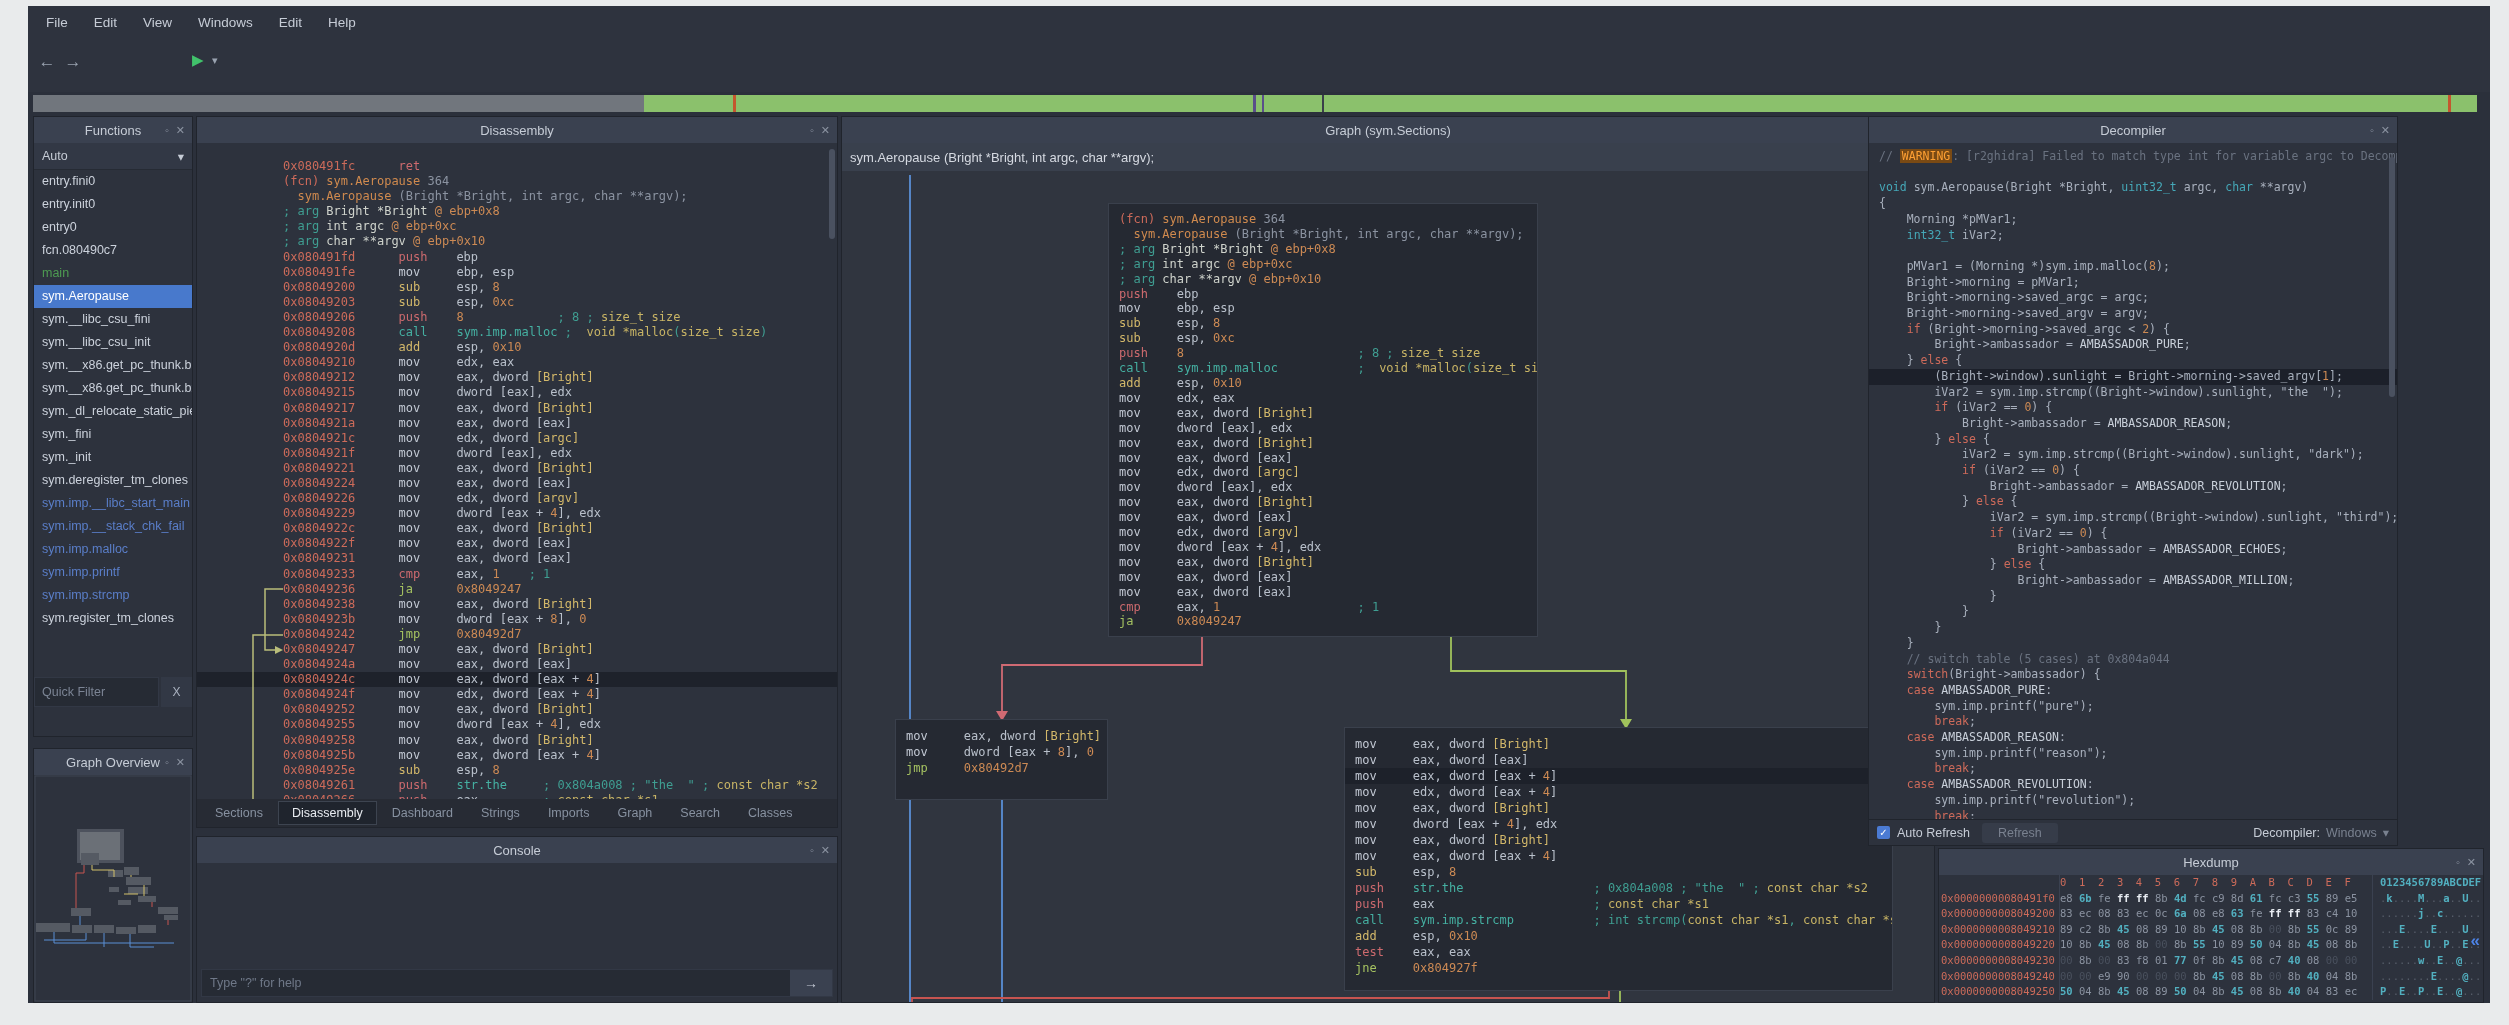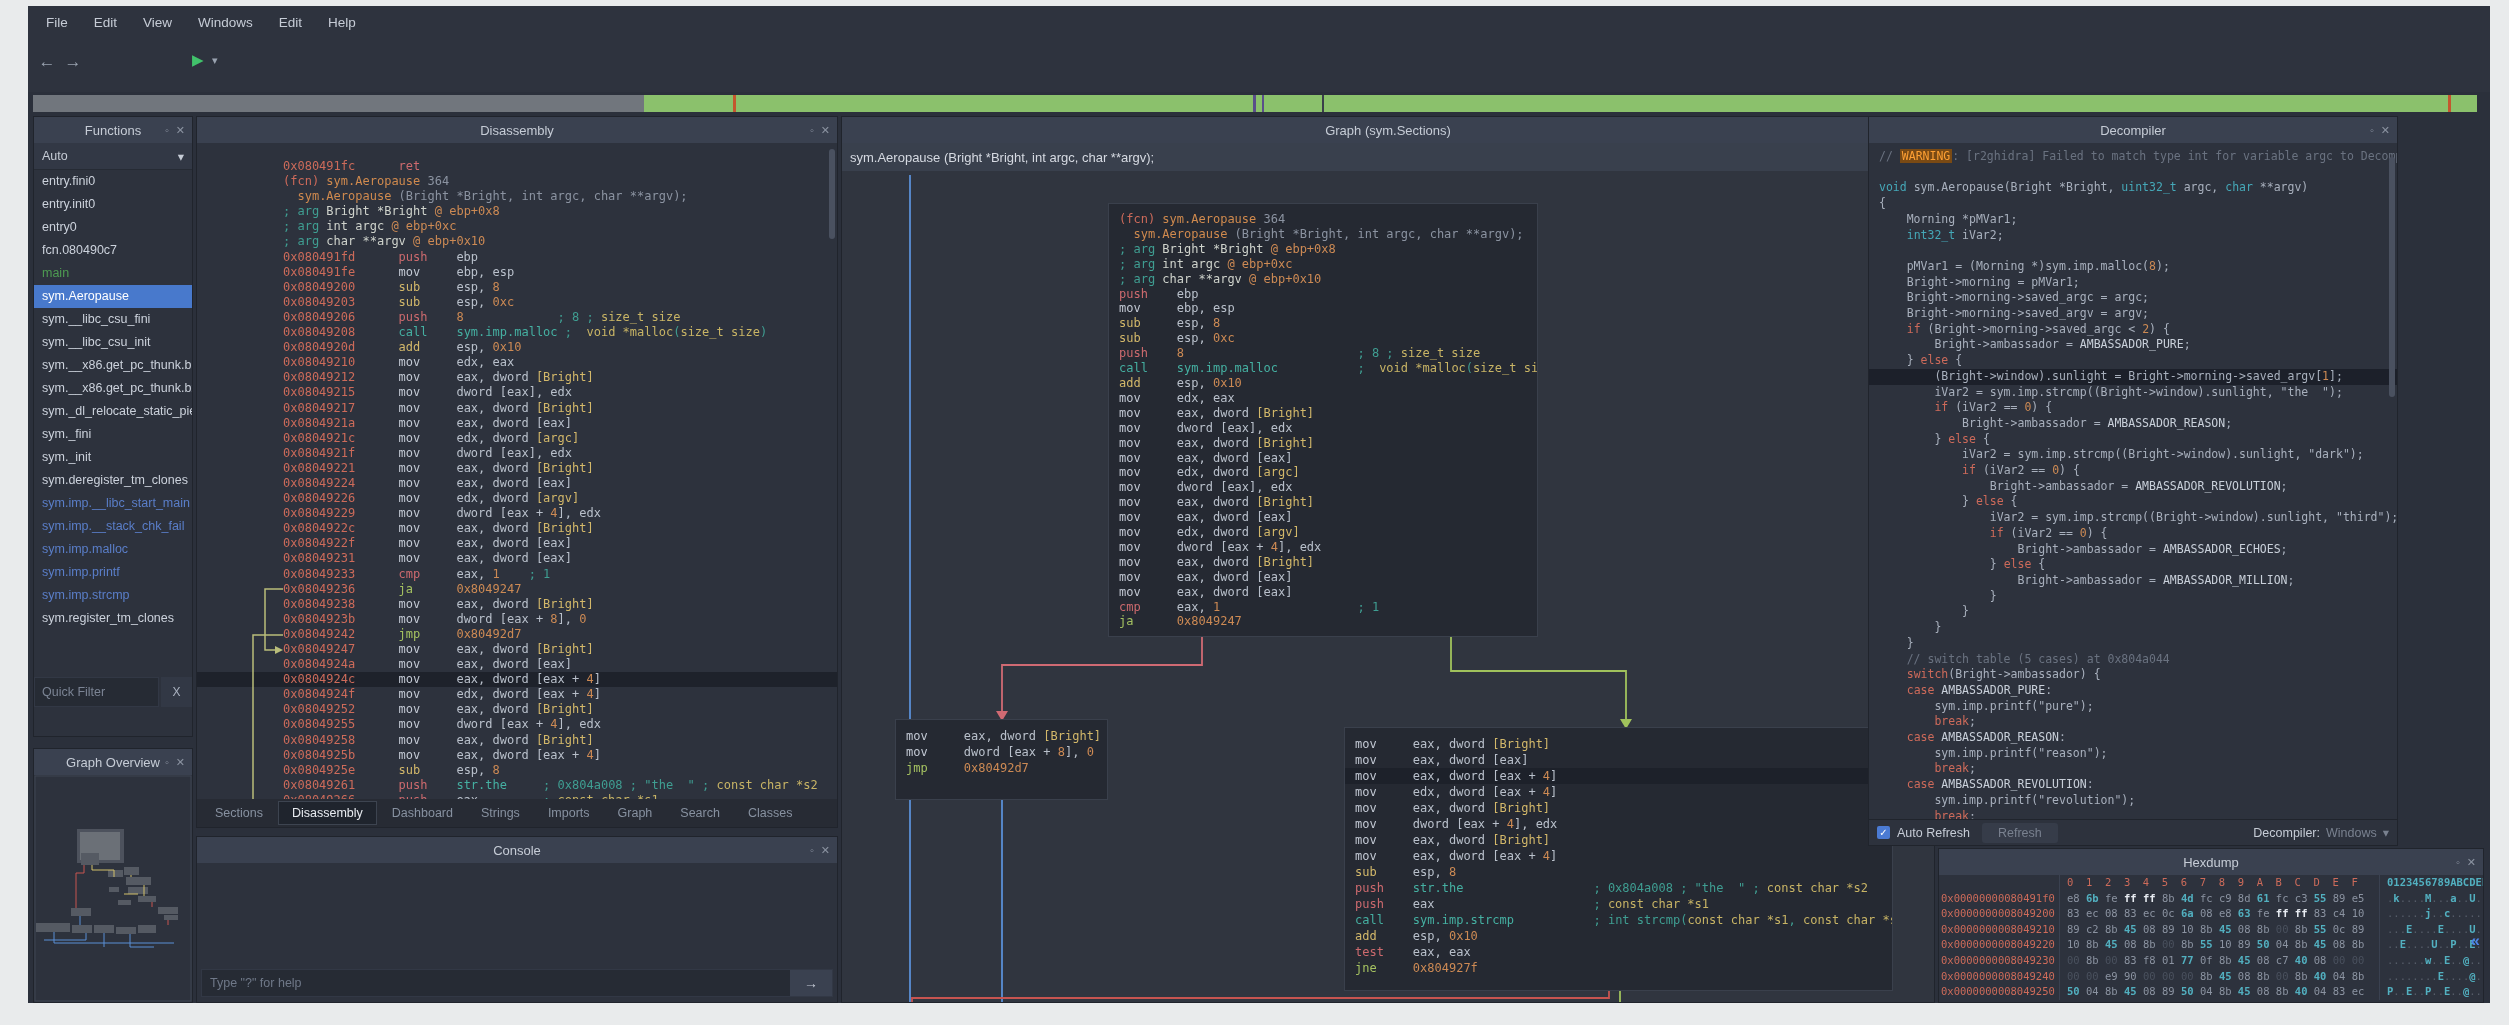--- a/index.html
+++ b/index.html
@@ -86,21 +86,21 @@
        line-height:13px;text-align:center;margin-right:7px;}
   .btn-dim{background:#363c49;color:#79818f;border-radius:3px;padding:3px 16px;margin-left:12px;}
   .dec-select{margin-left:auto;display:flex;align-items:center;gap:6px;}
   .dec-select .val{color:#79818f;}
 
   
   .hex-body{position:absolute;left:0;top:26px;right:0;bottom:0;overflow:hidden;font-size:10.5px;
             line-height:15.6px;}
   .hexrow{display:flex;}
   .hx-addr{width:118px;color:#cd6b5a;overflow:hidden;flex:none;padding-left:2px;}
-  .hx-bytes{width:312px;flex:none;border-left:1px solid #3a4150;padding-left:7px;}
+  .hx-bytes{width:312px;flex:none;border-left:1px solid #3a4150;}
   .hx-ascii{border-left:1px solid #3a4150;padding-left:7px;}
   .hx-cy{color:#52b0c0;font-weight:bold;}
   .hx-ff{color:#e8ecf2;font-weight:bold;}
   .hx-00{color:#4a515e;}
   .hx-md{color:#8b93a1;}
   .hx-dot{color:#555c68;}
   .hex-scroll{position:absolute;right:3px;top:82px;color:#4d84e8;font-size:17px;font-weight:bold;}
 
   .scrollbar{position:absolute;width:6px;background:#4a5160;border-radius:3px;}
   .gov-box{position:absolute;left:0;top:26px;right:0;bottom:0;background:#2d323d;}

